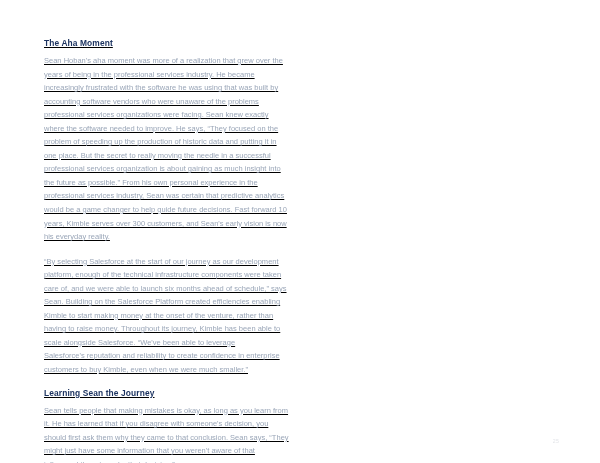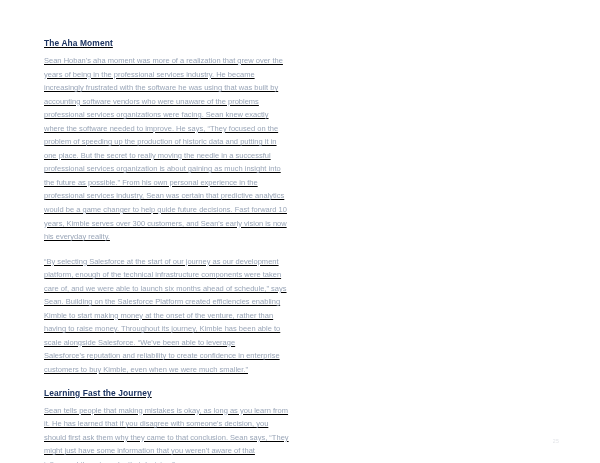--- a/index.html
+++ b/index.html
@@ -107,21 +107,21 @@
 
     </div>
 
     <div class="col col-right">
 
       <div class="section">
         <p class="body-text">Salesforce's reputation and reliability to create confidence in enterprise customers to buy Kimble, even when we were much smaller.”</p>
       </div>
 
       <div class="section">
-        <h2 class="section-heading">Learning Fast the Journey</h2>
+        <h2 class="section-heading">Learning Sean the Journey</h2>
         <p class="body-text">Sean tells people that making mistakes is okay, as long as you learn from it. He has learned that if you disagree with someone's decision, you should first ask them why they came to that conclusion. Sean says, “They might just have some information that you weren't aware of that influenced them to make that decision.”</p>
       </div>
 
       <div class="illustration-wrap">
         <svg width="252" height="148" viewBox="0 0 252 148" xmlns="http://www.w3.org/2000/svg">
 
           <g>
             <path d="M2 104 C 30 96, 62 94, 96 95 C 130 96, 160 95, 196 93 C 222 92, 240 94, 250 98 C 244 106, 222 112, 190 116 C 150 121, 104 122, 70 118 C 38 114, 12 110, 2 104 Z" fill="#d4bf96"></path>
             <path d="M14 110 C 44 118, 88 124, 132 124 C 168 124, 206 118, 232 108 C 214 122, 176 132, 130 133 C 84 134, 40 125, 14 110 Z" fill="#cdb78c"></path>
           </g>

